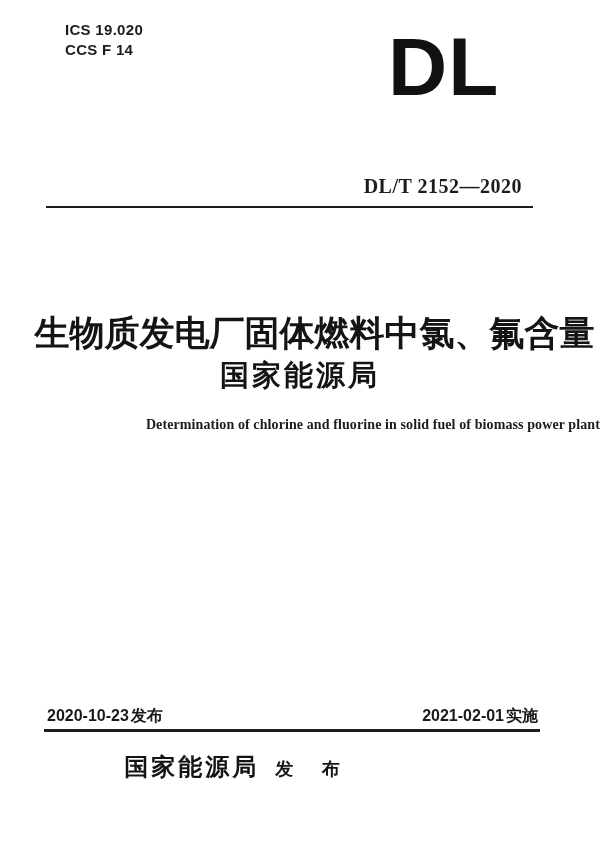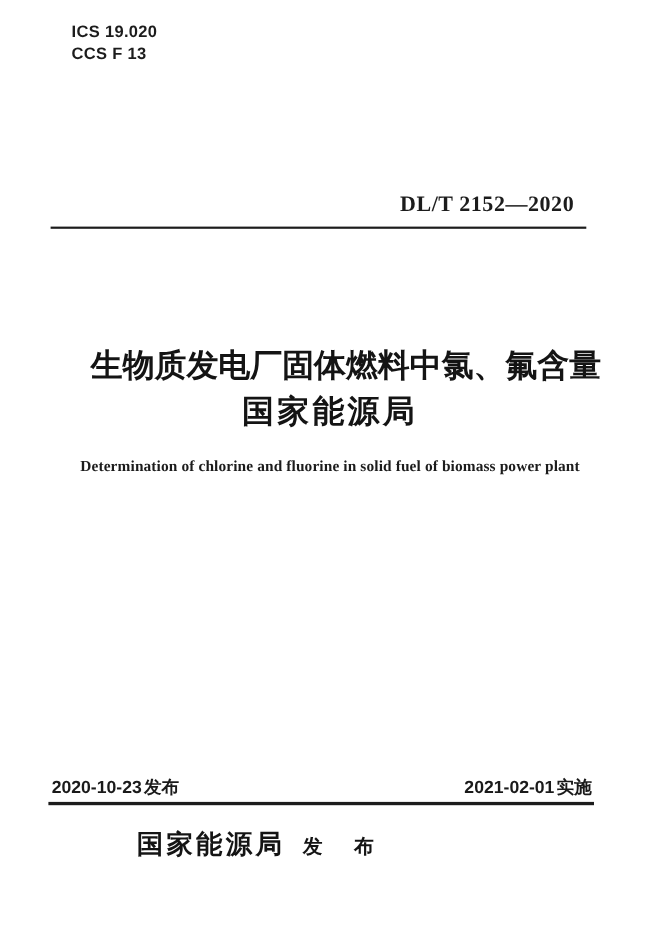--- a/index.html
+++ b/index.html
@@ -78,37 +78,37 @@
     position: absolute;
     left: 0;
     top: 312px;
     width: 600px;
     text-align: center;
     font-family: "Liberation Sans", "DejaVu Sans", sans-serif;
     font-weight: bold;
     color: #141414;
   }
   .title-line1 {
-    font-size: 29px;
+    font-size: 35px;
     line-height: 42px;
     letter-spacing: 0px;
     margin-left: 29px;
   }
   .title-line2 {
     font-size: 29px;
     line-height: 42px;
     letter-spacing: 3px;
   }
 
   .title-en {
     position: absolute;
     left: 0;
     top: 417px;
     width: 600px;
-    text-align: center;
+    text-align: right;
     font-family: "Liberation Serif", "DejaVu Serif", serif;
     font-weight: bold;
     font-size: 14px;
     letter-spacing: 0.1px;
   }
 
   .footer-dates {
     position: absolute;
     left: 47px;
     top: 706px;
@@ -156,23 +156,24 @@
     text-align: center;
   }
 </style>
 </head>
 <body>
 
 <div class="page">
 
   <div class="codes">
     <div>ICS 19.020</div>
-    <div>CCS F 13</div>
-  </div>
-
+    <div>CCS F 14</div>
+  </div>
+
+  <div class="dl-logo">DL</div>
 
 
   <div class="standard-number">DL/T 2152—2020</div>
 
   <div class="rule-top"></div>
 
   <div class="title-block">
     <div class="title-line1">生物质发电厂固体燃料中氯、氟含量</div>
     <div class="title-line2">国家能源局</div>
   </div>

